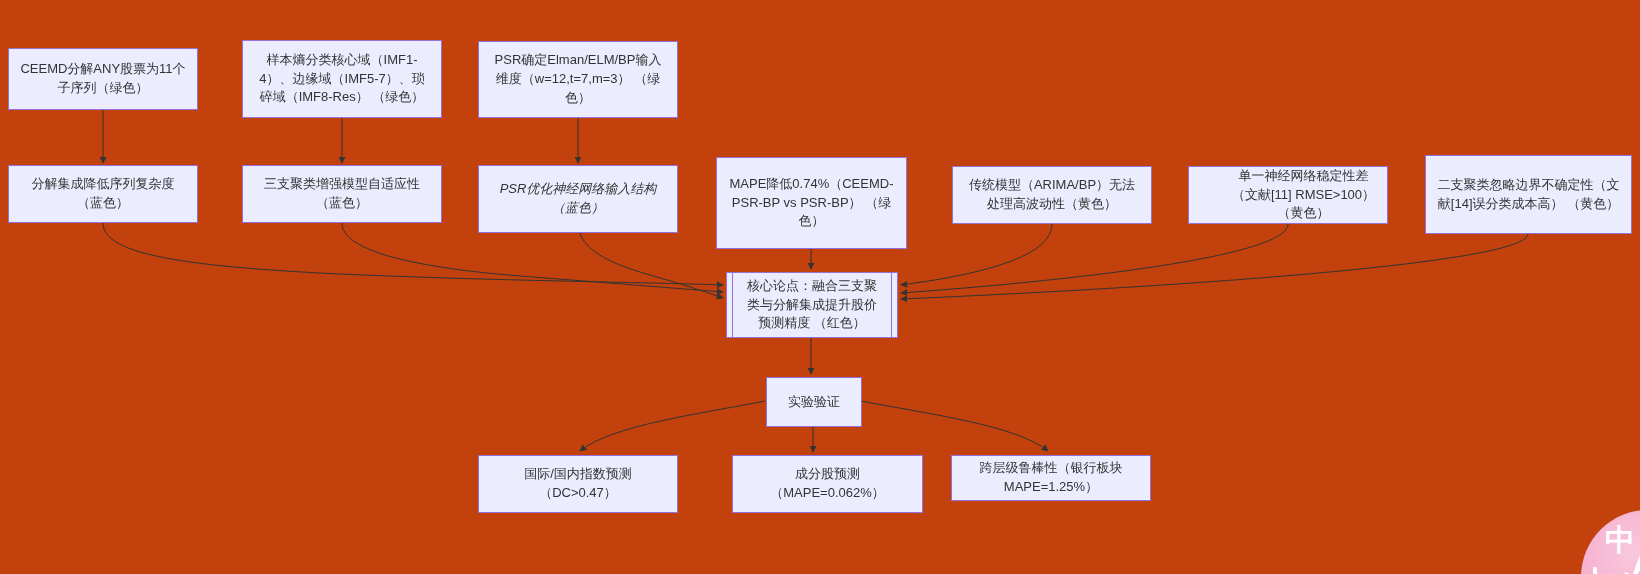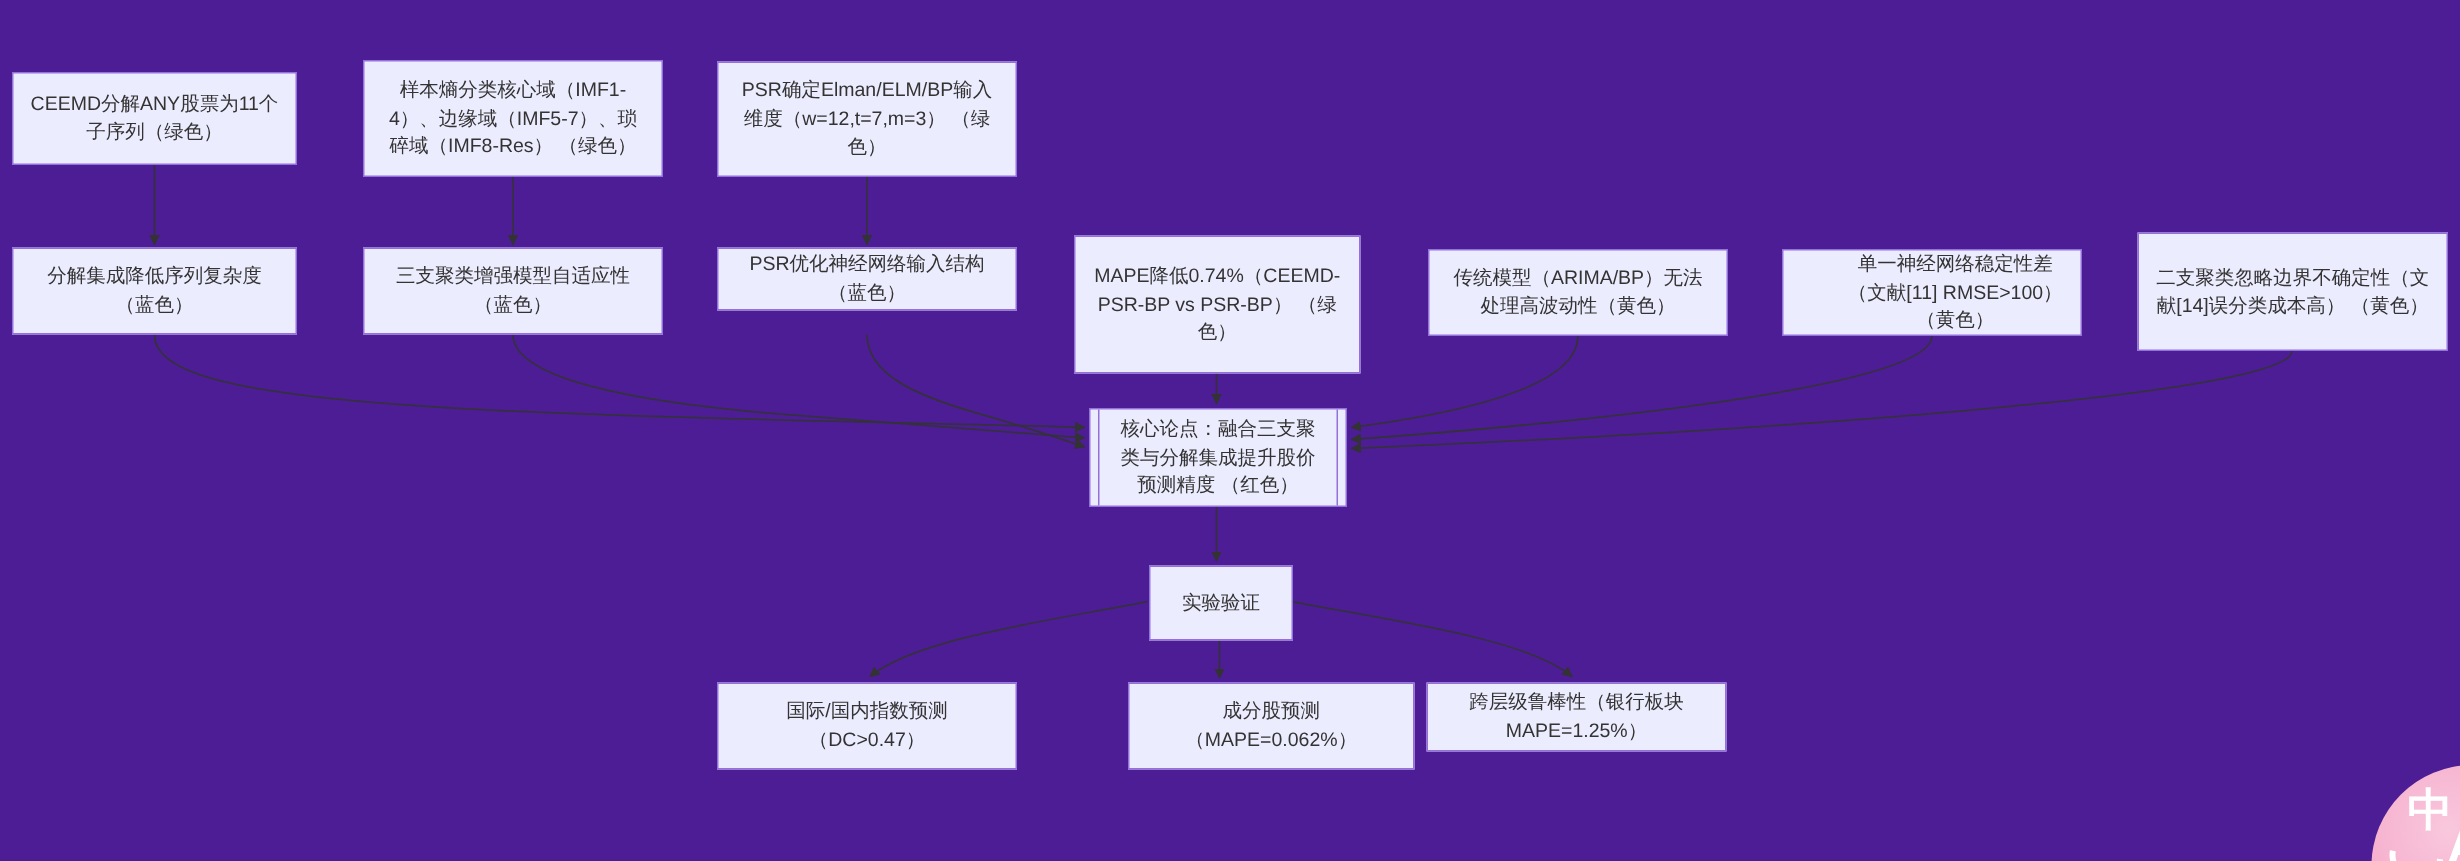--- a/index.html
+++ b/index.html
@@ -4,21 +4,21 @@
 <style>
   html, body { margin: 0; padding: 0; }
   body {
     font-family: "Liberation Sans", "DejaVu Sans", sans-serif;
     background: #ffffff;
   }
   #canvas {
     position: relative;
     width: 1640px;
     height: 574px;
-    background: #4c1d95;
+    background: #c2410c;
     overflow: hidden;
   }
   #edges {
     position: absolute;
     left: 0; top: 0;
     pointer-events: none;
   }
   .node {
     position: absolute;
     box-sizing: border-box;
@@ -124,21 +124,21 @@
   <div class="node" style="left:478px; top:41px; width:200px; height:77px;">
     <span>PSR确定Elman/ELM/BP输入维度（w=12,t=7,m=3） （绿色）</span>
   </div>
 
   <div class="node" style="left:8px; top:165px; width:190px; height:58px;">
     <span>分解集成降低序列复杂度 （蓝色）</span>
   </div>
   <div class="node" style="left:242px; top:165px; width:200px; height:58px;">
     <span>三支聚类增强模型自适应性 （蓝色）</span>
   </div>
-  <div class="node" style="left:478px; top:165px; width:200px; height:42px;">
+  <div class="node" style="left:478px; top:165px; width:200px; height:68px;font-style:italic;">
     <span>PSR优化神经网络输入结构 （蓝色）</span>
   </div>
   <div class="node" style="left:716px; top:157px; width:191px; height:92px;">
     <span>MAPE降低0.74%（CEEMD-PSR-BP vs PSR-BP） （绿色）</span>
   </div>
   <div class="node" style="left:952px; top:166px; width:200px; height:58px;">
     <span>传统模型（ARIMA/BP）无法处理高波动性（黄色）</span>
   </div>
   <div class="node" style="left:1188px; top:166px; width:200px; height:58px;padding-left:41px;">
     <span>单一神经网络稳定性差（文献[11] RMSE&gt;100） （黄色）</span>
@@ -151,21 +151,21 @@
     <span>实验验证</span>
   </div>
 
   <div class="node subroutine" style="left:726px; top:272px; width:172px; height:66px;">
     <span>核心论点：融合三支聚类与分解集成提升股价预测精度 （红色）</span>
   </div>
 
   <div class="node" style="left:478px; top:455px; width:200px; height:58px;">
     <span>国际/国内指数预测 （DC&gt;0.47）</span>
   </div>
-  <div class="node" style="left:752px; top:455px; width:191px; height:58px;">
+  <div class="node" style="left:732px; top:455px; width:191px; height:58px;">
     <span>成分股预测 （MAPE=0.062%）</span>
   </div>
   <div class="node" style="left:951px; top:455px; width:200px; height:46px;">
     <span>跨层级鲁棒性（银行板块 MAPE=1.25%）</span>
   </div>
 
   <div id="lang-badge">
     <span class="zh">中</span>
     <span class="swoosh"></span>
     <span class="en">A</span>

